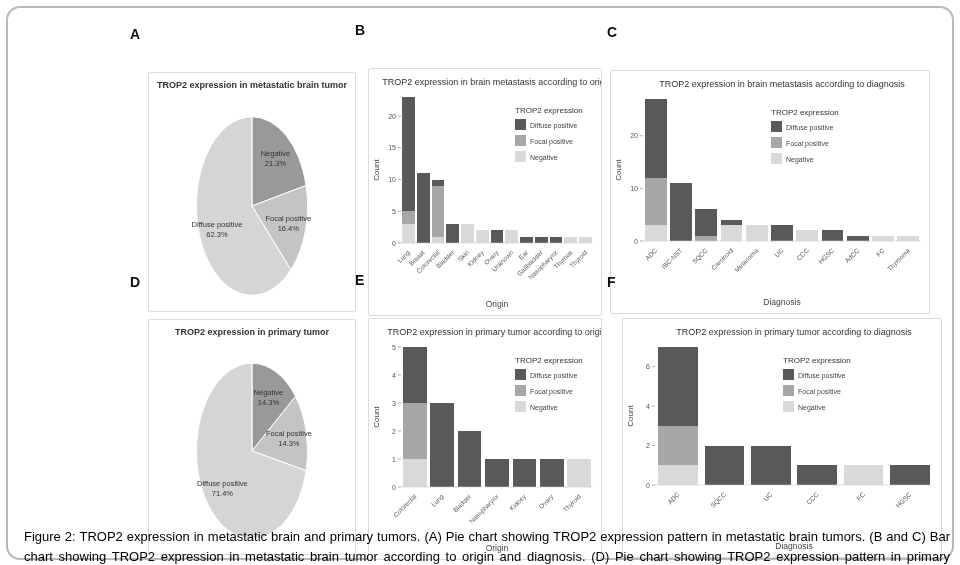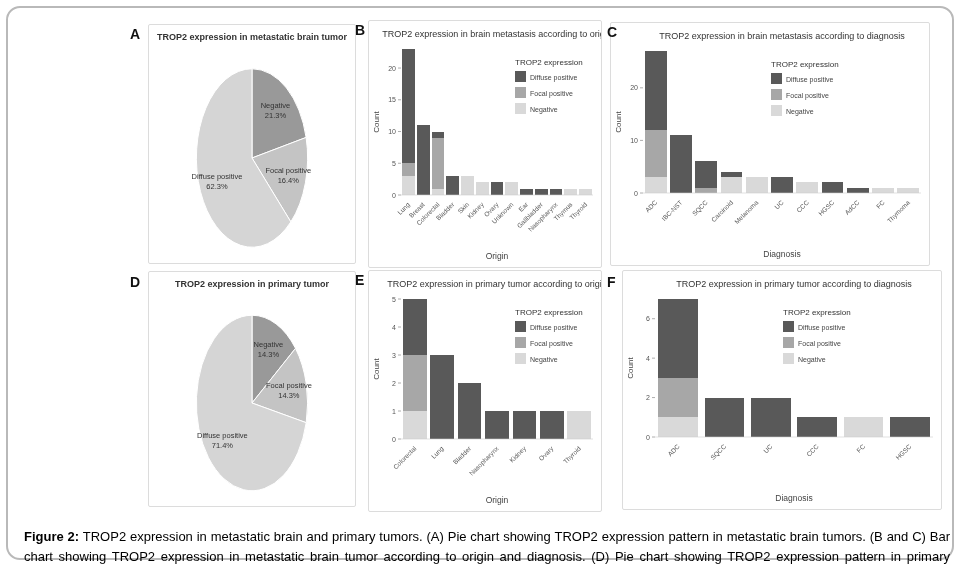--- a/index.html
+++ b/index.html
@@ -1,31 +1,31 @@
 <!DOCTYPE html>
 <html><head>
 <meta charset="utf-8">
 <style>
   html,body{margin:0;padding:0;background:#ffffff;}
   body{width:960px;height:565px;position:relative;font-family:"Liberation Sans",sans-serif;}
   .figure-box{position:absolute;left:6px;top:6px;width:944px;height:550px;
     border:2px solid #b9b9b9;border-radius:14px;background:#ffffff;}
   .panel-letter{position:absolute;font-size:14px;font-weight:bold;color:#111;z-index:5;}
-  .chart-card{position:absolute;background:#fff;border:1px solid #dcdcdc;border-radius:2px;overflow:hidden;}
+  .chart-card{position:absolute;background:#fff;border:1px solid #dcdcdc;border-radius:2px;overflow:hidden;margin-top:48px;}
   #cardA{left:140px;top:16px;width:206px;height:238px;}
   #cardB{left:360px;top:12px;width:232px;height:246px;}
   #cardC{left:602px;top:14px;width:318px;height:242px;}
   #cardD{left:140px;top:263px;width:206px;height:234px;}
   #cardE{left:360px;top:262px;width:232px;height:240px;}
   #cardF{left:614px;top:262px;width:318px;height:238px;}
   #letterA{left:122px;top:18px;} #letterB{left:347px;top:14px;} #letterC{left:599px;top:16px;}
   #letterD{left:122px;top:266px;} #letterE{left:347px;top:264px;} #letterF{left:599px;top:266px;}
   .caption{position:absolute;left:16px;top:506px;width:926px;font-size:13px;line-height:1.5;
     color:#000;text-align:justify;}
-  .caption b{font-weight:bold;}
+  .caption b{font-weight:normal;}
   svg text{font-family:"Liberation Sans",sans-serif;}
 </style>
 </head>
 <body>
 
 <div class="figure-box">
 
   <span class="panel-letter" id="letterA">A</span>
   <span class="panel-letter" id="letterB">B</span>
   <span class="panel-letter" id="letterC">C</span>

